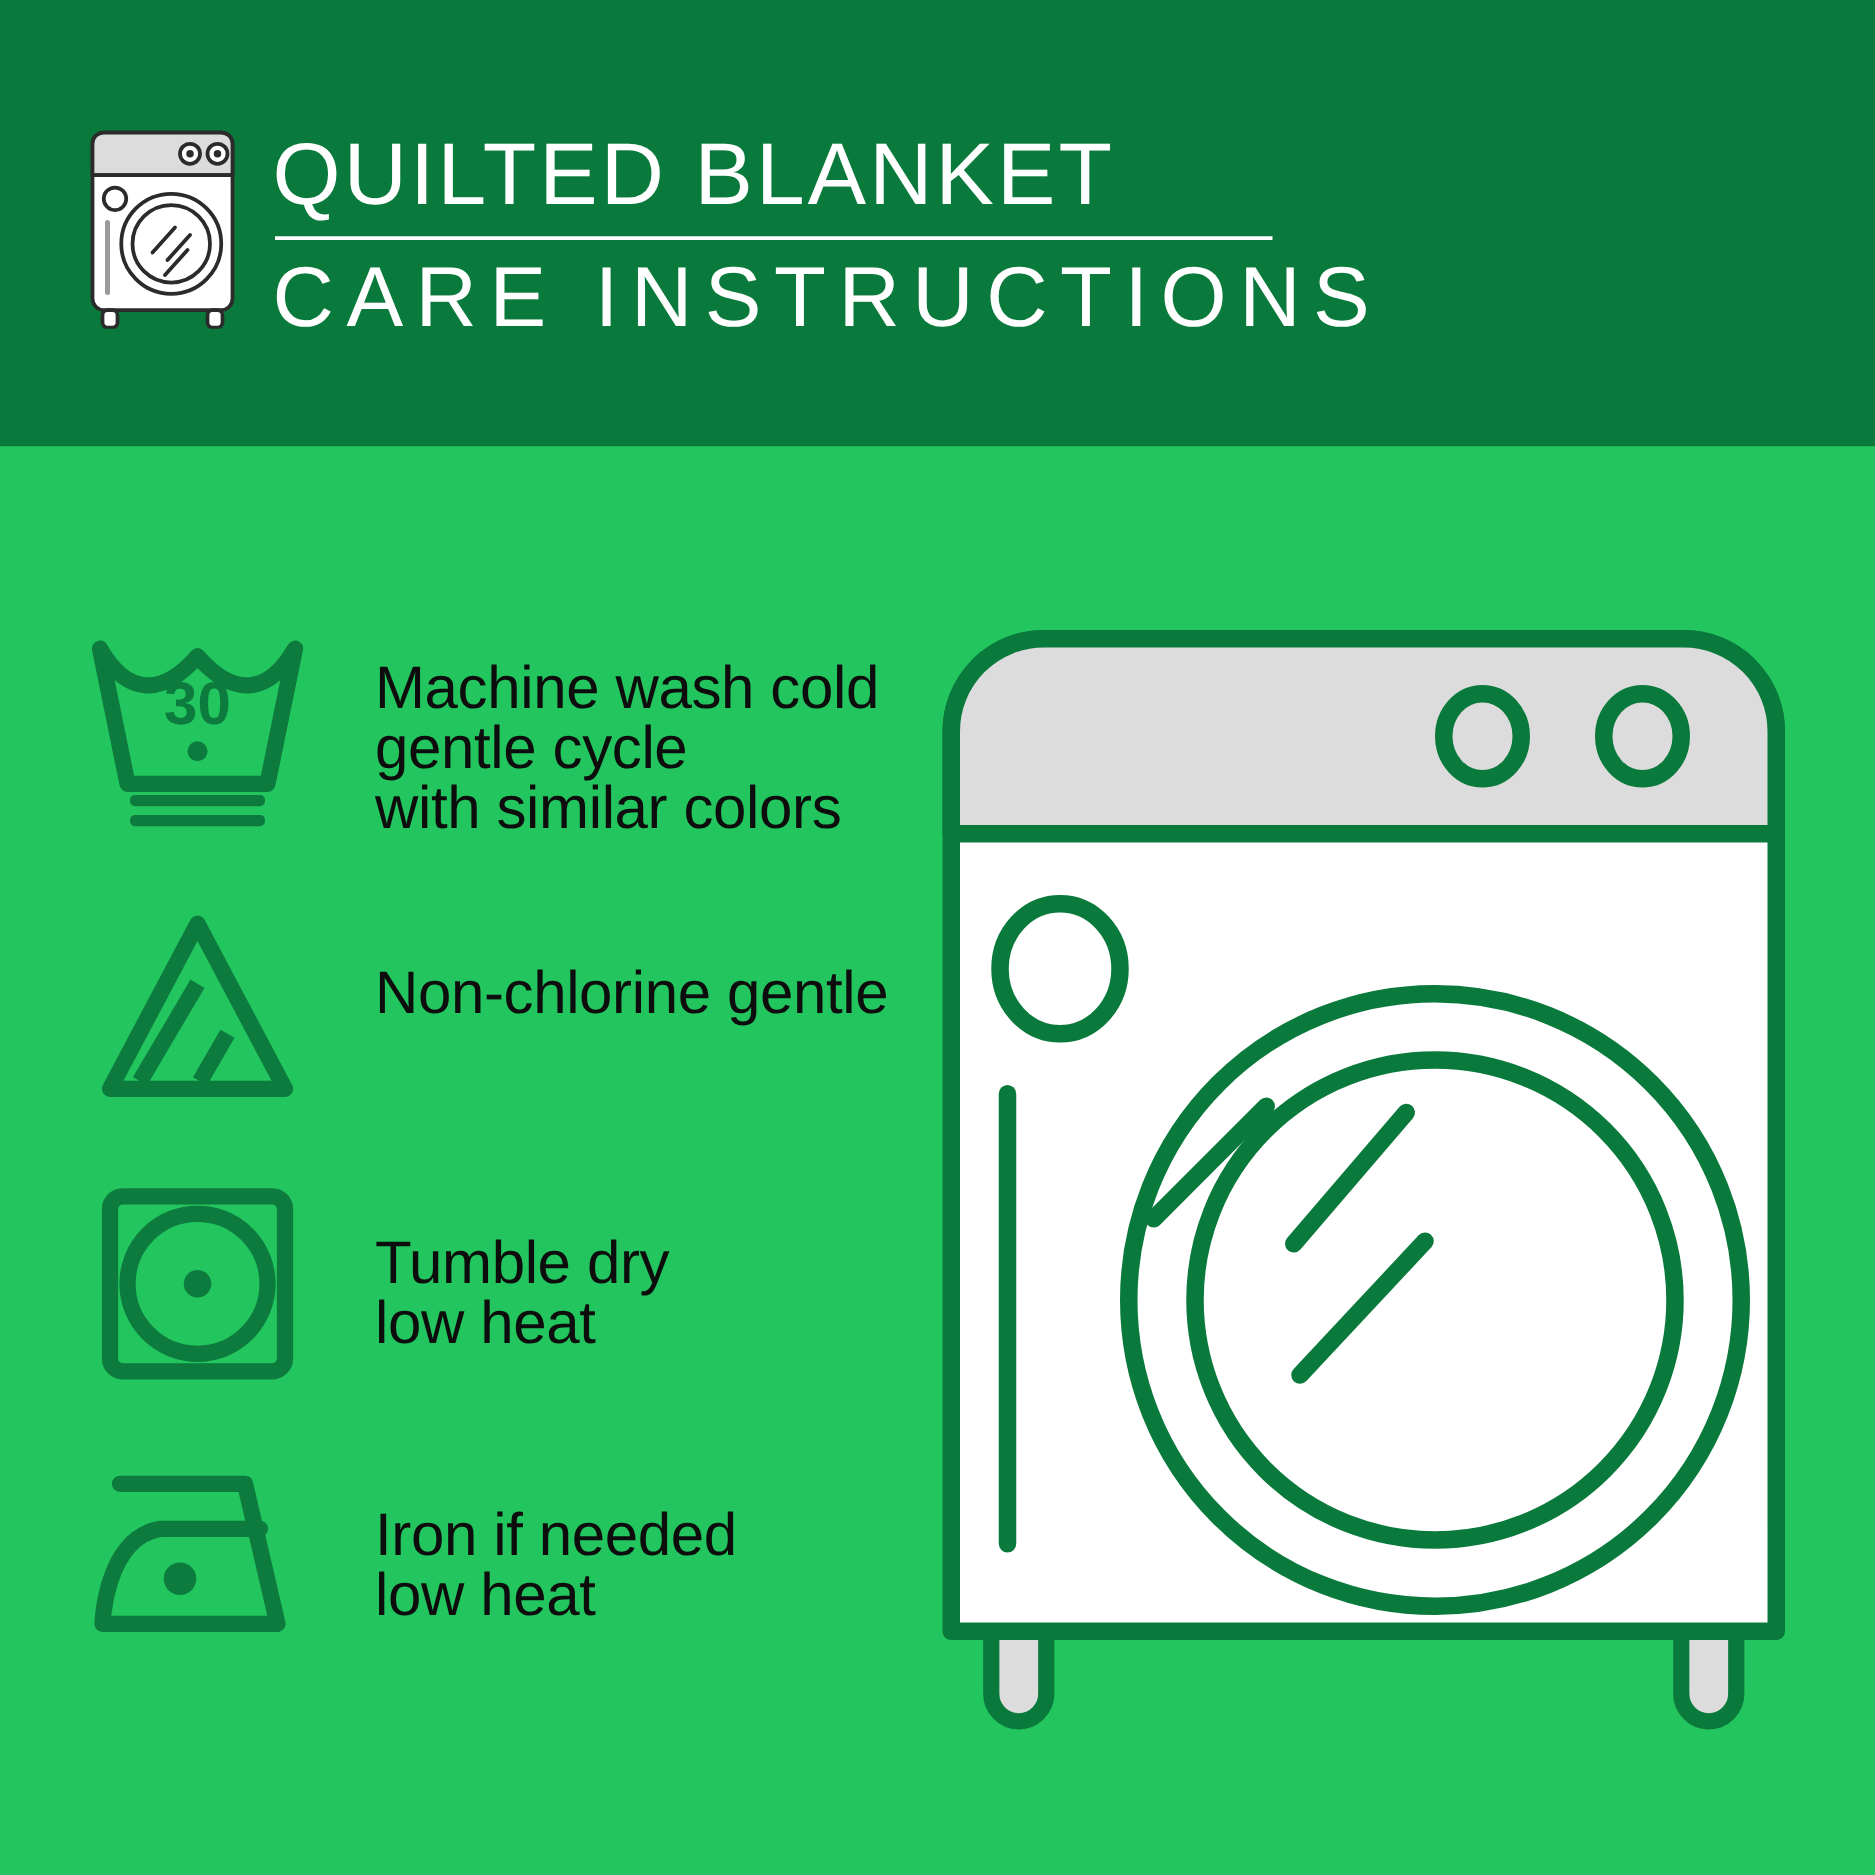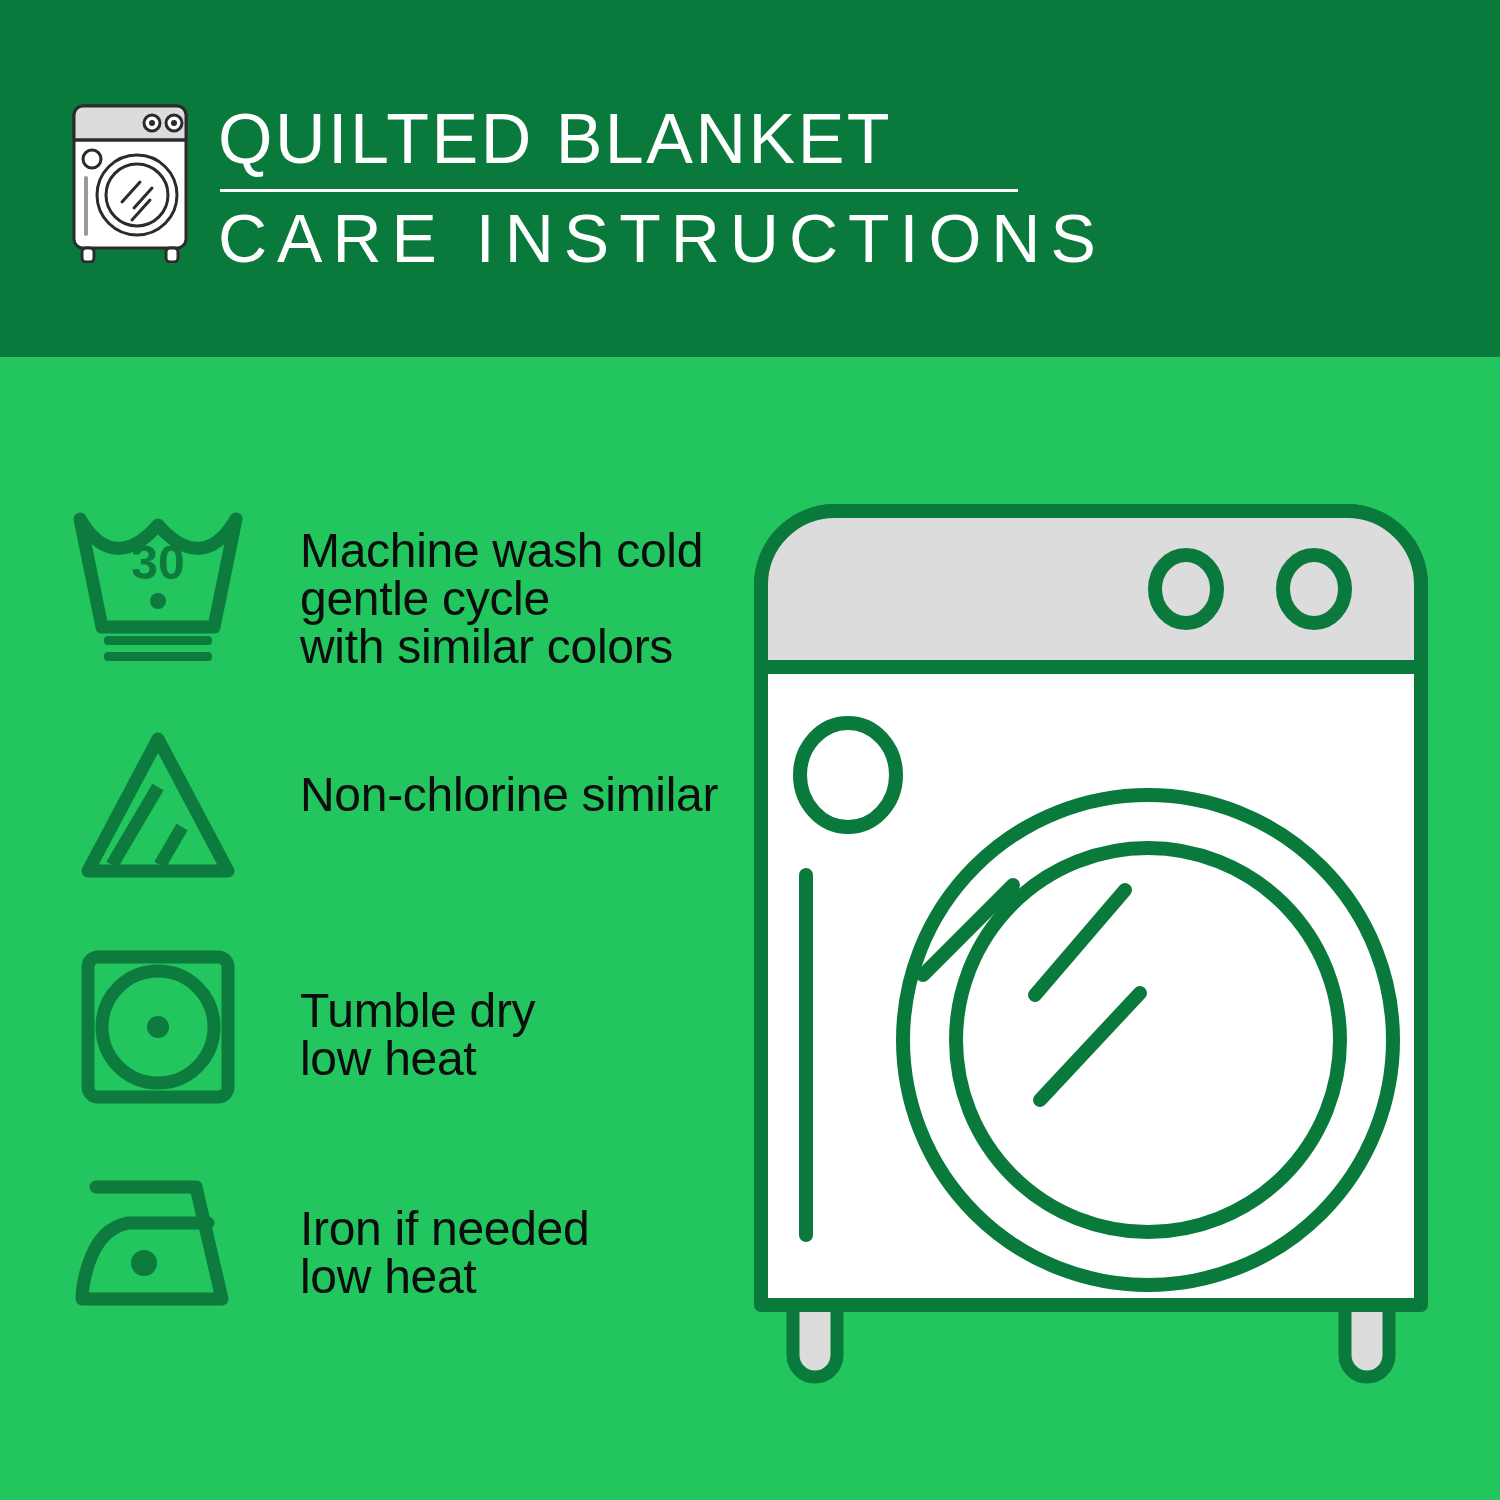--- a/index.html
+++ b/index.html
@@ -178,21 +178,21 @@
 
     <div class="care-row care-row-2">
       <div class="care-symbol">
         <svg viewBox="0 0 172 160" width="172" height="160" aria-hidden="true">
           <path d="M86 14 L156 146 L16 146 Z" fill="none" stroke="#0d7a3e" stroke-width="13" stroke-linejoin="round"></path>
           <line x1="86" y1="62" x2="40" y2="140" stroke="#0d7a3e" stroke-width="13" stroke-linecap="butt"></line>
           <line x1="110" y1="102" x2="88" y2="140" stroke="#0d7a3e" stroke-width="13" stroke-linecap="butt"></line>
         </svg>
       </div>
       <div class="care-text">
-        <div>Non-chlorine similar</div>
+        <div>Non-chlorine gentle</div>
       </div>
     </div>
 
     <div class="care-row care-row-3">
       <div class="care-symbol">
         <svg viewBox="0 0 172 160" width="172" height="160" aria-hidden="true">
           <rect x="16" y="12" width="140" height="140" rx="10" fill="none" stroke="#0d7a3e" stroke-width="13"></rect>
           <circle cx="86" cy="82" r="56" fill="none" stroke="#0d7a3e" stroke-width="13"></circle>
           <circle cx="86" cy="82" r="11" fill="#0d7a3e"></circle>
         </svg>

